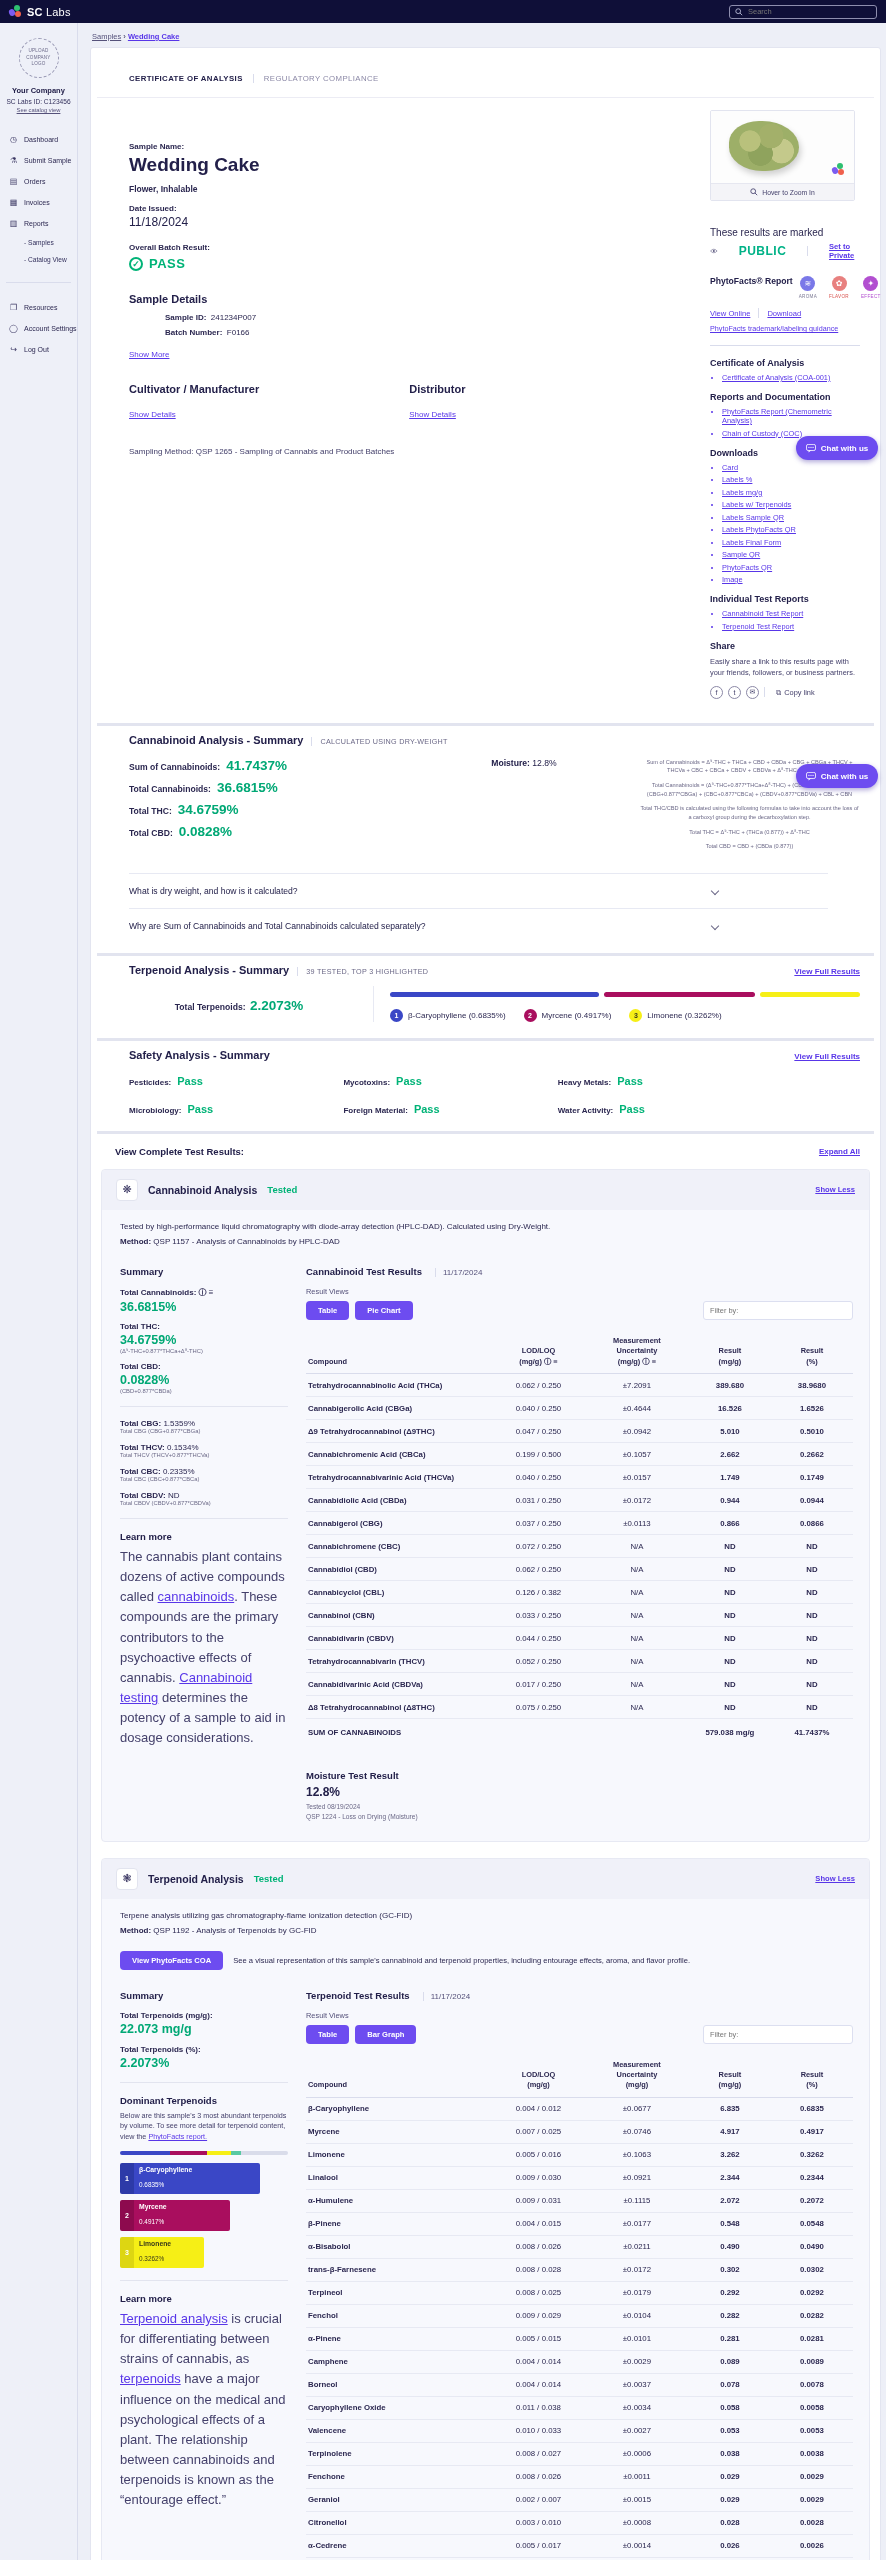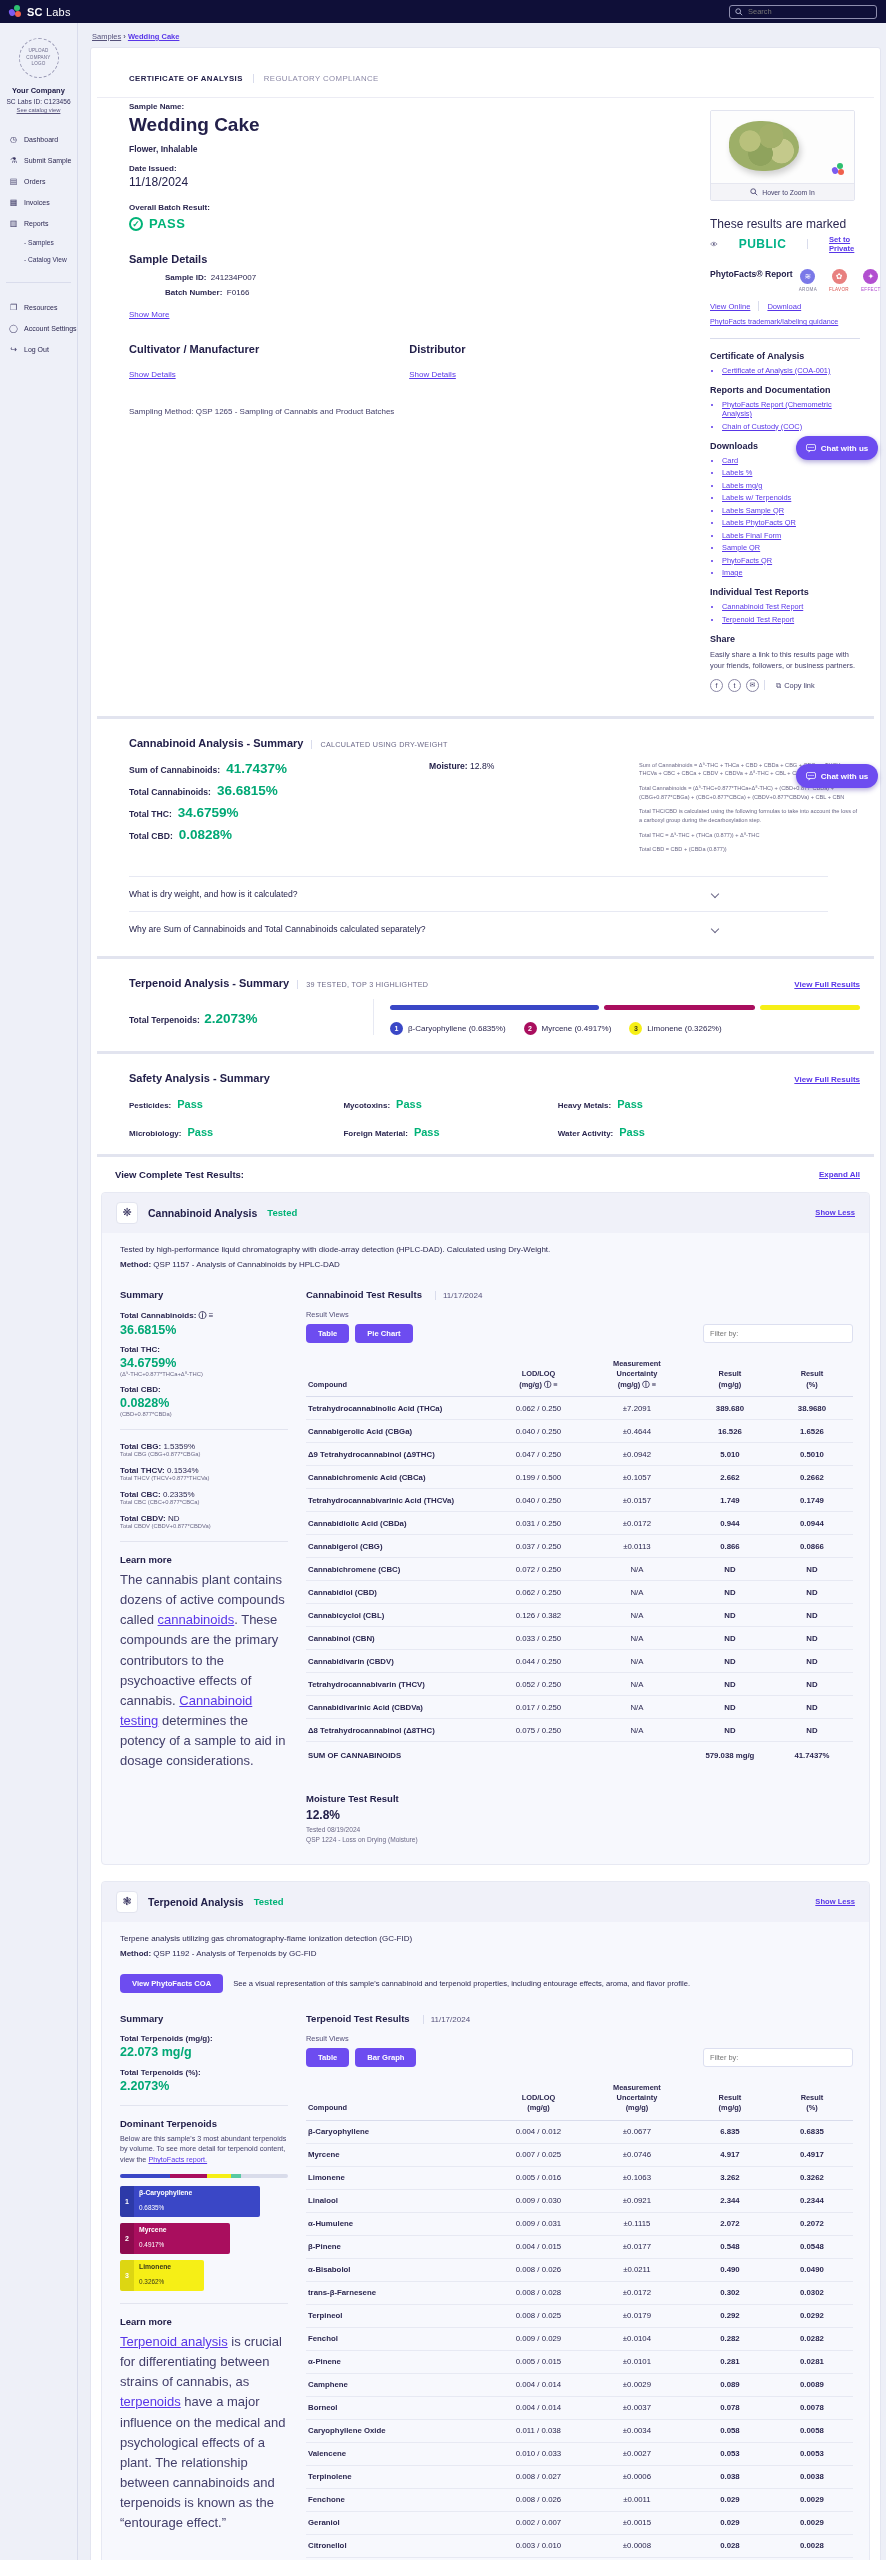--- a/index.html
+++ b/index.html
@@ -39,21 +39,21 @@
   .crumb { font-size:7.5px; padding:4px 0 6px 2px; }
   .crumb a.parent { color:#55517a; }
   .crumb .cur { color:#5836e8; font-weight:bold; text-decoration:underline; }
   .card { background:#fff; border:1px solid #e3e5f0; border-radius:3px; padding:0 6px; }
 
   .tabs { display:flex; gap:10px; align-items:center; padding:26px 0 14px 32px; border-bottom:0; }
   .tab { font-size:7.8px; letter-spacing:.4px; font-weight:bold; color:#23204a; cursor:pointer; }
   .tab.inactive { color:#8b88a6; font-weight:normal; border-left:1px solid #d9dcec; padding-left:10px; }
 
   .top-grid { display:flex; padding:4px 14px 10px 32px; gap:26px; }
-  .tg-left { flex:1; }
+  .tg-left { flex:1;margin-top:40px; }
   .lbl { font-size:8px; font-weight:bold; color:#2b2750; }
   .sample-name { font-size:19px; font-weight:bold; color:#23204a; margin:3px 0 8px; }
   .sample-type { font-size:8.5px; font-weight:bold; color:#2b2750; margin-bottom:10px; }
   .date-val { font-size:12px; color:#23204a; margin:2px 0 14px; }
   .pass-row { display:flex; align-items:center; gap:6px; margin:4px 0 22px; }
   .pass-check { width:14px; height:14px; border:2px solid #00b377; border-radius:50%; color:#00b377; font-size:9px; font-weight:bold; display:flex; align-items:center; justify-content:center; }
   .pass-txt { color:#00b377; font-size:13px; font-weight:bold; letter-spacing:.5px; }
   .h2 { font-size:11px; font-weight:bold; color:#23204a; margin-bottom:8px; }
   .kv { font-size:8px; margin-bottom:6px; color:#2b2750;padding-left:36px; }
   .kv b { font-weight:bold; }
@@ -66,21 +66,21 @@
   .photo-box { width:145px; border:1px solid #e2e4ef; border-radius:2px; overflow:hidden; margin-top:8px; }
   .photo { position:relative; height:72px; background:#fdfdfd; }
   .bud { position:absolute; left:18px; top:10px; width:70px; height:50px; border-radius:45% 55% 50% 50%;
          background: radial-gradient(circle at 30% 40%, #b9c17c 0 18%, transparent 19%),
                      radial-gradient(circle at 60% 30%, #a3b06a 0 22%, transparent 23%),
                      radial-gradient(circle at 45% 65%, #8fa35d 0 24%, transparent 25%),
                      radial-gradient(circle at 75% 60%, #c4c98b 0 20%, transparent 21%),
                      #9daf68; box-shadow:2px 4px 6px rgba(0,0,0,.18); }
   .photo .mini-dots { position:absolute; right:8px; bottom:6px; width:14px; height:14px; }
   .hover-bar { background:#f4f4f8; border-top:1px solid #e6e7f0; font-size:6.8px; color:#44406b; display:flex; gap:4px; align-items:center; justify-content:center; padding:4px 0; cursor:pointer; }
-  .marked { margin-top:16px; font-size:12px; color:#2b2750; }
+  .marked { margin-top:26px; font-size:10px; color:#2b2750; }
   .public-row { display:flex; align-items:center; gap:21px; margin-top:4px; }
   .public { color:#00b287; font-weight:bold; font-size:12px; letter-spacing:.5px; }
   .vdiv { width:1px; height:10px; background:#d9dcec; }
   .phyto { margin-top:16px; }
   .phyto-head { display:flex; align-items:flex-start; justify-content:space-between; }
   .phyto-title { font-size:8.6px; font-weight:bold; color:#23204a; white-space:nowrap; }
   .badges { display:flex; gap:12px; margin-left:6px; }
   .badge { text-align:center; }
   .badge .c { width:15px; height:15px; border-radius:50%; color:#fff; font-size:8px; display:flex; align-items:center; justify-content:center; margin:0 auto; }
   .badge .t { font-size:4.6px; margin-top:2px; letter-spacing:.3px; }
@@ -93,21 +93,21 @@
   .share-txt { font-size:7.4px; color:#44406b; line-height:1.5; margin-top:4px; }
   .share-icons { display:flex; align-items:center; gap:5px; margin-top:8px; padding-bottom:14px; }
   .sicon { width:13px; height:13px; border:1px solid #8b88a6; border-radius:50%; font-size:7px; color:#44406b; display:flex; align-items:center; justify-content:center; cursor:pointer; }
   .copy { font-size:7.4px; color:#44406b; display:flex; gap:3px; align-items:center; margin-left:6px; cursor:pointer; }
 
   
   .chat { position:absolute; right:8px; width:82px; height:24px; background:#6d4cf0; color:#fff; border-radius:12px; display:flex; align-items:center; justify-content:center; gap:5px; font-size:8px; font-weight:bold; cursor:pointer; box-shadow:0 2px 5px rgba(60,40,160,.4); z-index:6; }
   .chat.c1 { top:436px; } .chat.c2 { top:764px; }
 
   
-  .sec { border-top:3px solid #e2e4ef; padding:18px 14px 16px 32px; }
+  .sec { border-top:3px solid #e2e4ef; padding:8px 14px 16px 32px;text-align:center; }
   .sec-title-row { display:flex; align-items:baseline; justify-content:space-between; }
   .sec-title { font-size:11px; font-weight:bold; color:#23204a; }
   .sec-meta { font-size:7.2px; color:#6b6887; letter-spacing:.3px; border-left:1px solid #d9dcec; padding-left:8px; margin-left:8px; }
   .vfr { font-size:8px; font-weight:bold; }
 
   .cs-grid { display:flex; margin-top:12px; gap:20px; }
   .cs-vals { width:280px; }
   .cs-row { display:flex; align-items:baseline; gap:6px; margin-bottom:7px; }
   .cs-lab { font-size:8.6px; font-weight:bold; color:#2b2750; }
   .cs-val { font-size:13.5px; font-weight:bold; color:#00a875; }

